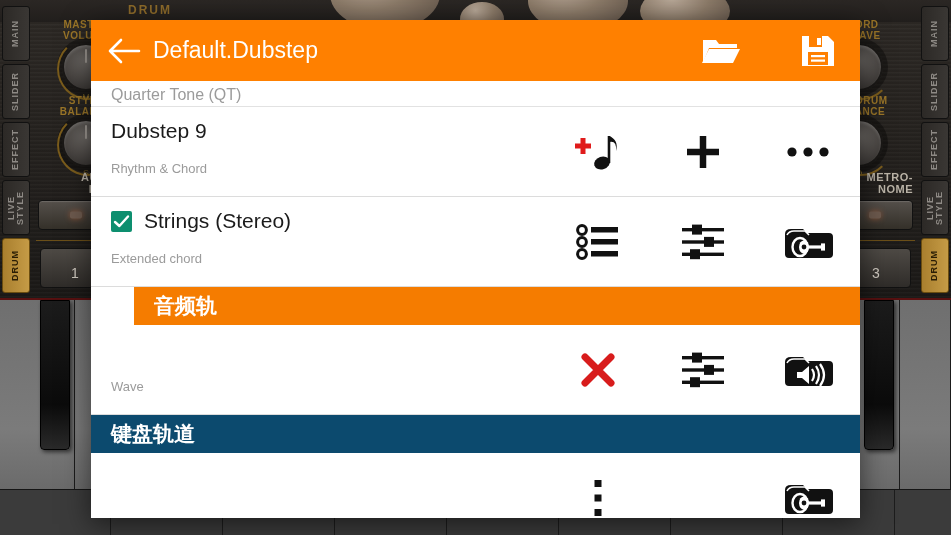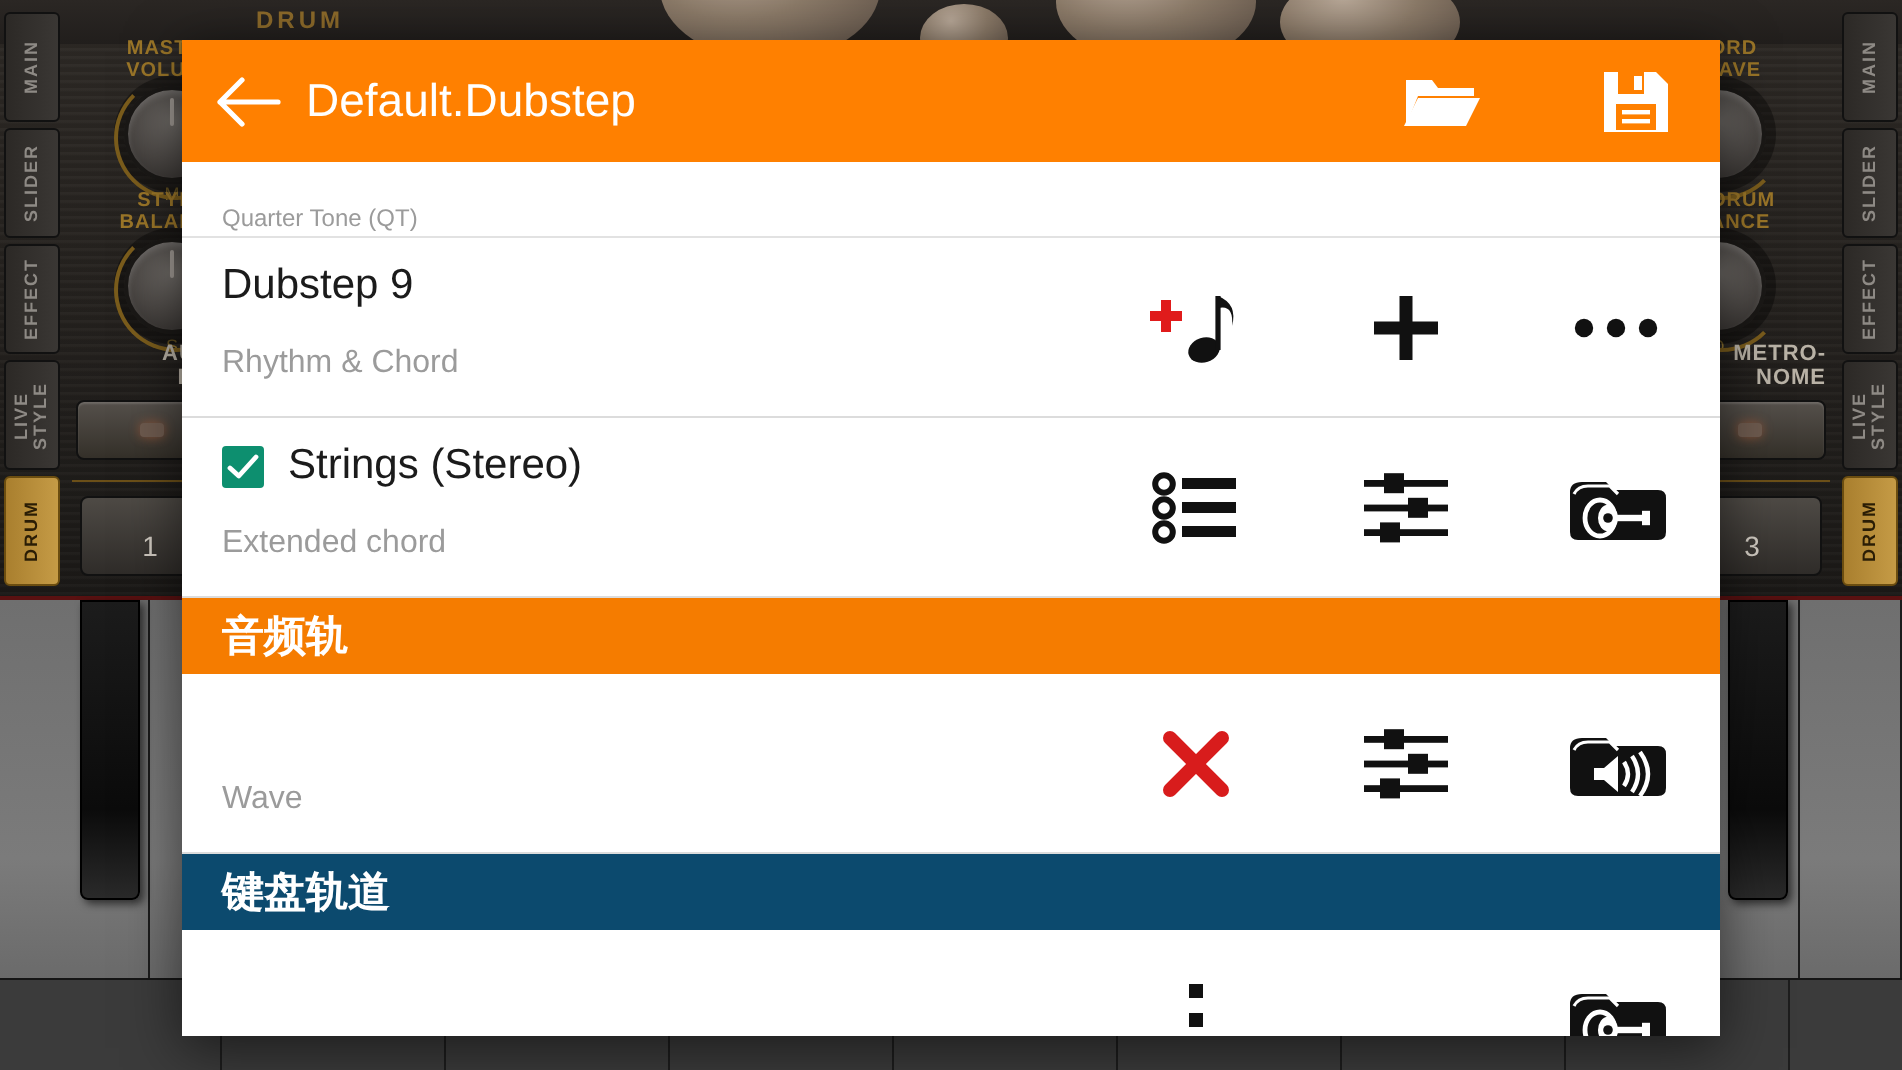--- a/index.html
+++ b/index.html
@@ -132,48 +132,48 @@
   }
   .back-icon { width:38px; height:38px; flex:0 0 38px; }
   .title-text {
     color:#fff; font-size:23px; margin-left:10px; flex:1;
     white-space:nowrap; overflow:hidden;
   }
   .tb-icon { width:40px; height:40px; margin-left:58px; flex:0 0 40px; }
 
   .list { position:relative; }
   .cutrow {
-    height:38px; display:flex; align-items:flex-end; padding:0 20px 2px;
-    color:#9b9b9b; font-size:12px; border-bottom:1px solid #e2e2e2;
+    height:26px; display:flex; align-items:flex-end; padding:0 20px 2px;
+    color:#9b9b9b; font-size:16px; border-bottom:1px solid #e2e2e2;
     overflow:hidden;
   }
   .section {
     height:38px; display:flex; align-items:center; padding:0 20px;
     color:#fff; font-size:21px; font-weight:bold;
   }
   .section.red { background:#fb0000; }
-  .section.orange { background:#f57c00; }
+  .section.orange { background:#f57c00;margin-left:43px; }
   .section.blue { background:#0c4a6e; }
 
   .track {
     position:relative; height:90px; border-bottom:1px solid #dcdcdc;
     background:#fff;
   }
   .track.last { border-bottom:none; }
   .trk-title {
     position:absolute; left:20px; top:12px; display:flex; align-items:center;
     font-size:21px; color:#1b1b1b;
   }
   .chk {
     width:21px; height:21px; background:#0d8f6f; border-radius:2px;
     margin-right:12px; position:relative; flex:0 0 21px;
   }
   .chk svg { position:absolute; left:2px; top:2px; }
   .trk-sub {
-    position:absolute; left:20px; top:54px; font-size:16px; color:#9b9b9b;
+    position:absolute; left:20px; top:54px; font-size:13px; color:#9b9b9b;
   }
   .trk-icons {
     position:absolute; right:0; top:0; bottom:0; display:flex; align-items:center;
   }
   .icon-cell {
     width:105px; height:90px; display:flex; align-items:center; justify-content:center;
   }
   .icon-cell svg { display:block; }
 </style>
 </head>

